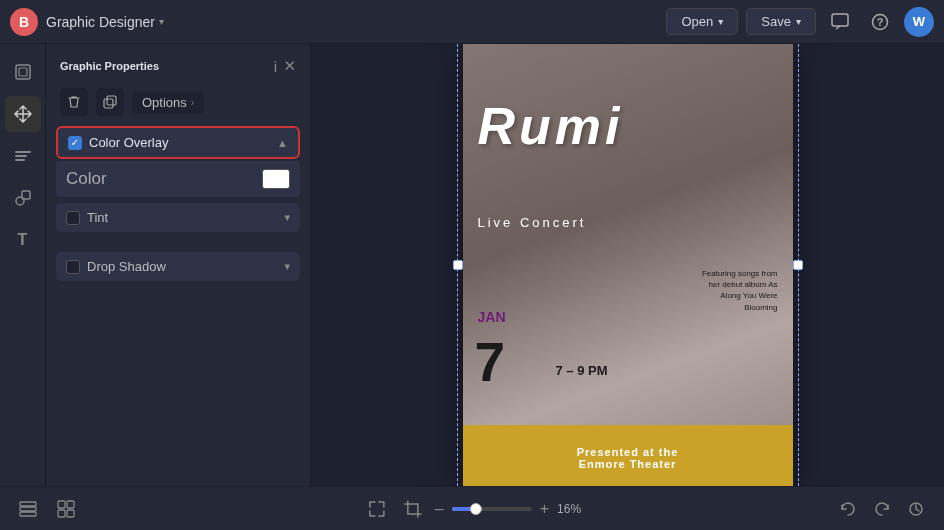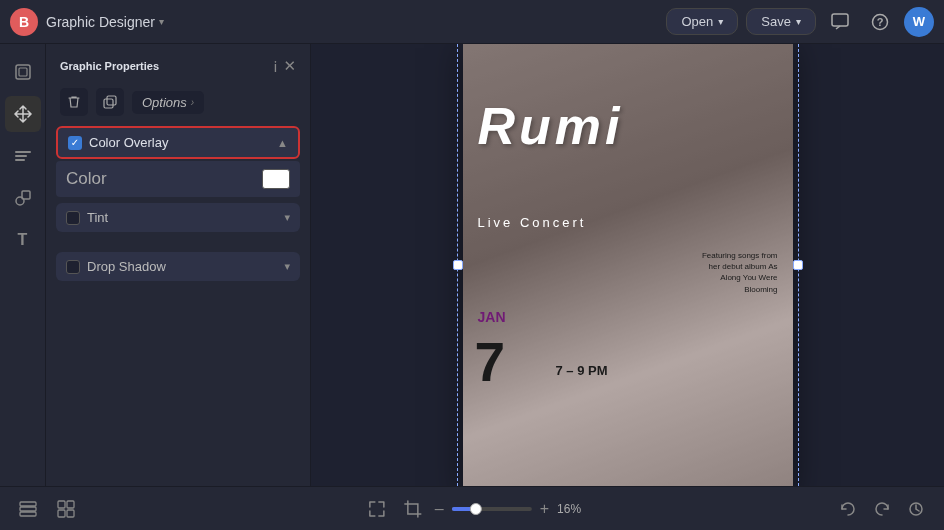--- a/index.html
+++ b/index.html
@@ -33,21 +33,21 @@
       font-size: 14px; font-weight: bold; color: white;
     }
     .topbar-title {
       display: flex; align-items: center; gap: 4px;
       font-size: 14px; color: #d0d3db; cursor: pointer;
     }
     .topbar-title .chevron { font-size: 10px; color: #888; }
     .topbar-spacer { flex: 1; }
     .topbar-btn {
       padding: 5px 14px;
-      border-radius: 10px;
+      border-radius: 5px;
       border: 1px solid #444;
       background: #2e3247;
       color: #cdd0d8;
       font-size: 13px;
       cursor: pointer;
       display: flex; align-items: center; gap: 5px;
     }
     .topbar-btn .arr { font-size: 10px; }
     .topbar-icon-btn {
       width: 32px; height: 32px;
@@ -135,21 +135,20 @@
       color: #aaa; font-size: 13px; cursor: pointer;
     }
     .props-options-btn {
       display: flex; align-items: center; gap: 4px;
       padding: 4px 10px;
       background: #1e2130;
       border-radius: 5px;
       font-size: 13px;
       color: #bbb;
       cursor: pointer;
-      font-style: italic;
     }
     .props-options-arr { font-size: 10px; color: #777; }
 
     
     .section {
       margin: 0 10px 6px;
       border-radius: 6px;
       overflow: visible;
       position: relative;
     }
@@ -279,21 +278,21 @@
     }
     .poster-live {
       position: absolute;
       top: 175px; left: 15px;
       font-size: 13px;
       color: white;
       letter-spacing: 3px;
     }
     .poster-feat {
       position: absolute;
-      top: 210px; right: 15px;
+      top: 228px; right: 15px;
       font-size: 8px;
       color: #1a1a1a;
       text-align: right;
       width: 80px;
       line-height: 1.4;
     }
     .poster-jan {
       position: absolute;
       bottom: 140px; left: 15px;
       font-size: 18px;
@@ -538,20 +537,28 @@
         <div class="poster-jan" style="bottom:165px;left:15px;position:absolute;font-size:14px;font-weight:700;color:#701a75;">
           <span>JAN</span>
         </div>
         <div style="position:absolute;bottom:100px;left:12px;font-size:55px;font-weight:900;color:#1a1a1a;line-height:1;">
           <span>7</span>
         </div>
         <div style="position:absolute;bottom:112px;left:55px;font-size:13px;font-weight:700;color:#1a1a1a;margin-left:38px;">
           <span>7 – 9 PM</span>
         </div>
 
+        <div class="poster-bottom-yellow">
+          <div class="poster-presented">
+            <span>Presented at the</span>
+          </div>
+          <div class="poster-presented">
+            <span>Enmore Theater</span>
+          </div>
+        </div>
       </div>
 
       <div class="selection-border">
 
         <div class="sel-handle ml"></div>
         <div class="sel-handle mr"></div>
       </div>
     </div>
   </div>
 </div>

